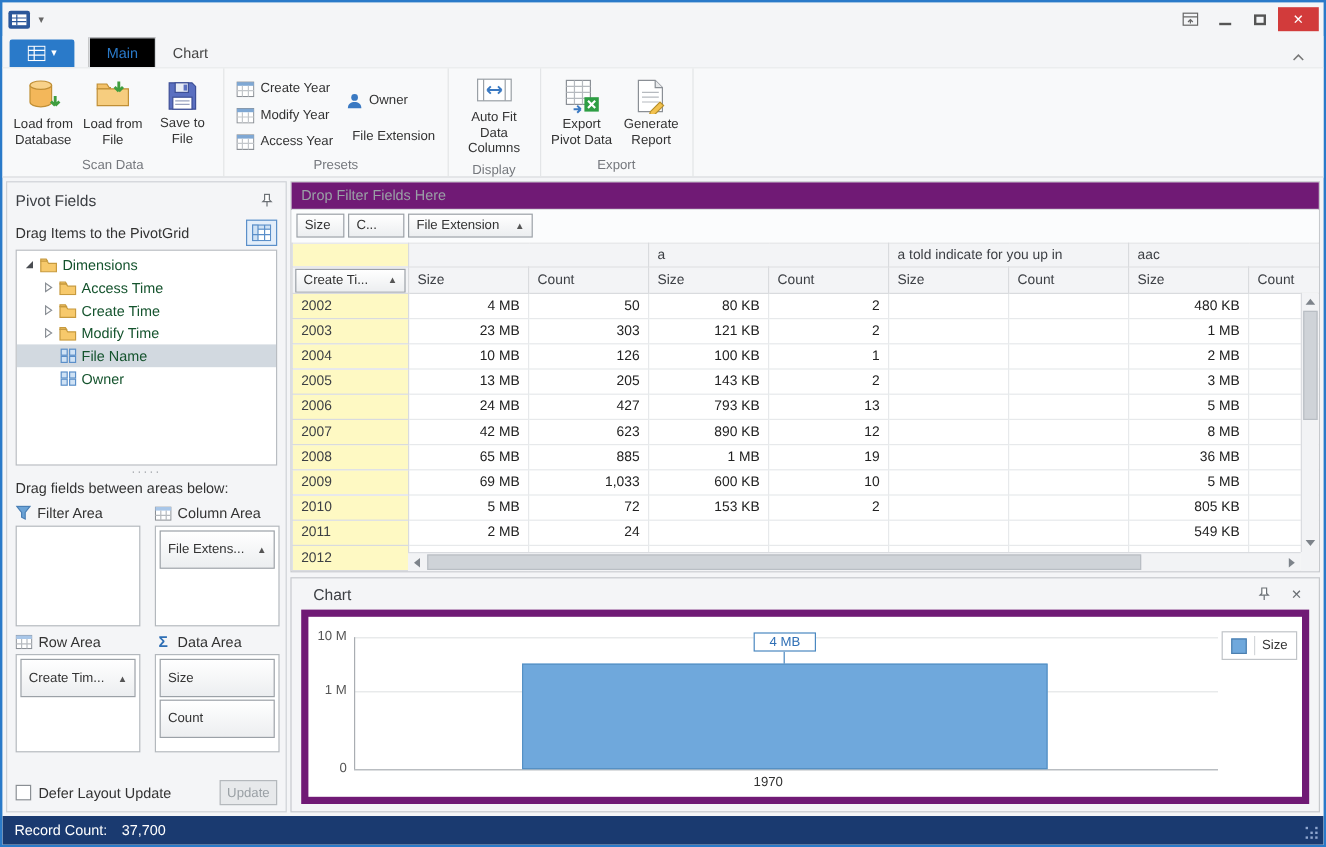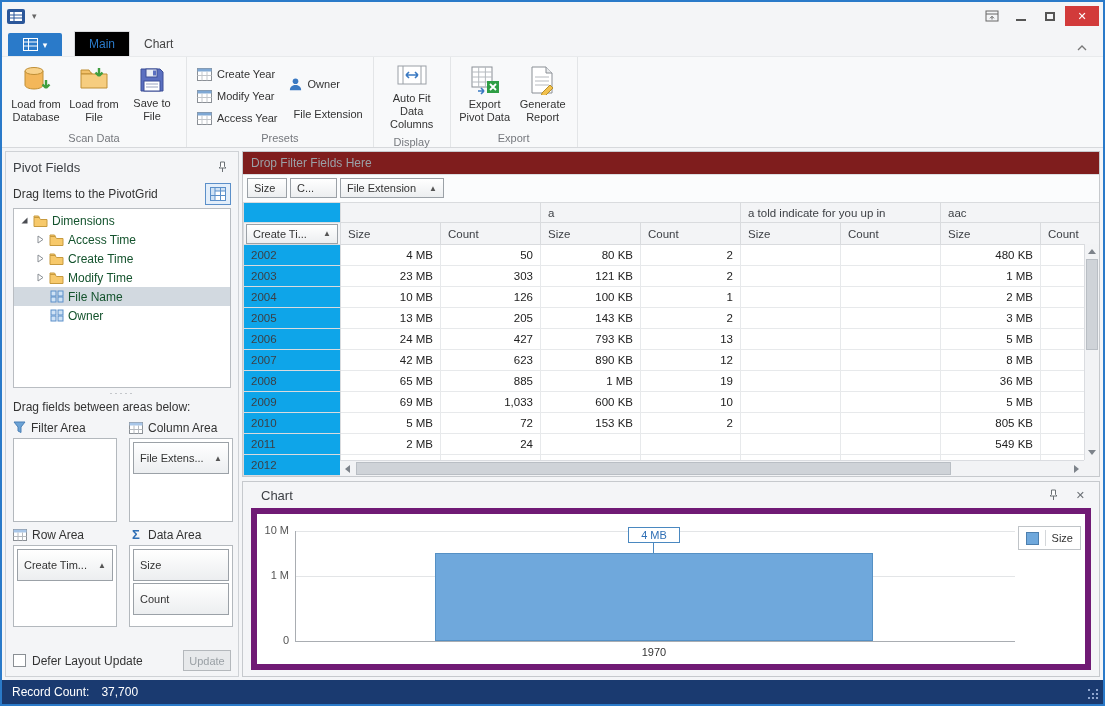--- a/index.html
+++ b/index.html
@@ -57,29 +57,29 @@
 .sigma{color:#2f6fb5;font-weight:bold;font-size:13px;width:14px;text-align:center}
 .chip{height:20px;border:1px solid #9ba1a7;background:linear-gradient(#ffffff,#eceef0);display:inline-flex;align-items:center;padding:0 6px;font-size:11px;color:#333;white-space:nowrap;overflow:hidden;cursor:default}
 .chip .arrow{font-size:8px;color:#555;margin-left:6px}
 .achip{display:flex;justify-content:space-between;margin:2px;height:32px}
 .defer-row{margin-top:auto;flex:none;display:flex;align-items:center;gap:6px;padding-top:4px}
 .checkbox{width:13px;height:13px;border:1px solid #8a8f94;background:#fff;flex:none}
 .update-btn{margin-left:auto;width:48px;height:21px;border:1px solid #b4b8bc;background:#e7e9eb;color:#9aa0a5;font-size:11px;font-family:inherit}
 
 .right{flex:1;display:flex;flex-direction:column;gap:4px;min-width:0}
 .pivot{flex:1;border:1px solid #c6c9cd;background:#fff;display:flex;flex-direction:column;min-height:0}
-.dropzone{height:23px;flex:none;background:#7f1d1d;border-bottom:1px solid #dcdee1;color:#9aa0a6;display:flex;align-items:center;padding:0 8px}
+.dropzone{height:23px;flex:none;background:#701a75;border-bottom:1px solid #dcdee1;color:#9aa0a6;display:flex;align-items:center;padding:0 8px}
 .fieldrow{height:27px;flex:none;background:#fbfcfd;display:flex;align-items:center;gap:3px;padding:2px 0 3px 4px}
 .gridwrap{flex:1;position:relative;overflow:hidden;min-height:0}
 table.pg{border-collapse:collapse;table-layout:fixed;width:897px}
 .pg th,.pg td{border:1px solid #e7e9eb;font-weight:normal;font-size:11.5px;height:21px;padding:0 7px;overflow:hidden;white-space:nowrap}
 .pg th{background:#f3f4f6;text-align:left;color:#3c3f44;border-color:#d9dbde}
 .pg td{text-align:right;color:#222}
 .pg tr.grouprow th{height:20px}
-.pg th.rowhead{background:#0ea5e9;text-align:left}
+.pg th.rowhead{background:#fef9c3;text-align:left}
 .pg th.fieldcell{padding:0 2px;background:#f3f4f6;height:22px}
 .pg th.fieldcell .chip{width:100%;justify-content:space-between}
 
 .vscroll{position:absolute;top:42px;bottom:16px;right:0;width:15px;background:#f2f3f5;border-left:1px solid #dadce0}
 .vthumb{position:absolute;top:15px;height:42%;left:1px;right:1px;background:#cfd3d8;border:1px solid #b9bec4}
 .sbtn{position:absolute;left:0;right:0;height:15px;display:flex;align-items:center;justify-content:center}
 .sbtn.bottom{bottom:0}
 .tri-up{width:0;height:0;border-left:4px solid transparent;border-right:4px solid transparent;border-bottom:5px solid #7d838a}
 .tri-down{width:0;height:0;border-left:4px solid transparent;border-right:4px solid transparent;border-top:5px solid #7d838a}
 .hscroll{position:absolute;left:97px;right:15px;bottom:0;height:16px;background:#f2f3f5;border-top:1px solid #dadce0}
@@ -96,21 +96,21 @@
 .chart-head .spacer{flex:1}
 .chart-x{color:#6b7075;font-size:11px;padding:2px 4px;margin-left:10px}
 .chart-box{position:relative;margin:0 8px 6px;flex:1;background:#fff;border:6px solid #701a75;overflow:hidden}
 .ytick{position:absolute;left:0;width:32px;text-align:right;font-size:11px;color:#555}
 .gridline{position:absolute;left:38px;right:70px;height:1px;background:#e3e5e7}
 .yaxis{position:absolute;left:38px;top:17px;height:110px;width:1px;background:#a9adb2}
 .xaxis{position:absolute;left:38px;right:70px;top:127px;height:1px;background:#a9adb2}
 .bar{position:absolute;left:178px;width:438px;top:39px;height:88px;background:#6fa8dc;border:1px solid #5590c4}
 .bar-label{position:absolute;left:371px;width:52px;top:13px;height:16px;border:1px solid #4a88c0;background:#fff;color:#2f6fb5;font-size:11px;text-align:center;line-height:14px}
 .bar-leader{position:absolute;left:396px;top:29px;height:10px;width:1px;background:#4a88c0}
-.xtick{position:absolute;left:371px;width:52px;top:132px;text-align:center;font-size:11px;color:#333}
+.xtick{position:absolute;left:371px;width:52px;top:132px;font-size:11px;color:#333}
 .legend{position:absolute;right:4px;top:12px;height:24px;border:1px solid #c0c4c8;background:#fff;display:flex;align-items:center;padding:0 7px;gap:6px}
 .swatch{width:13px;height:13px;background:#6fa8dc;border:1px solid #4d7fae}
 .legend-sep{width:1px;height:16px;background:#d4d7da}
 .legend-label{font-size:11px;color:#333}
 
 .statusbar{height:24px;flex:none;background:#1a3a70;color:#fff;display:flex;align-items:center;padding:0 10px;position:relative}
 .status-value{margin-left:12px}
 .grip{position:absolute;right:4px;bottom:4px;width:11px;height:11px}
 .grip::before{content:"";position:absolute;width:2px;height:2px;background:#8fa6cf;box-shadow:8px 8px 0 #8fa6cf,8px 4px 0 #8fa6cf,8px 0 0 #8fa6cf,4px 8px 0 #8fa6cf,4px 4px 0 #8fa6cf,0 8px 0 #8fa6cf}
 svg{display:block}

